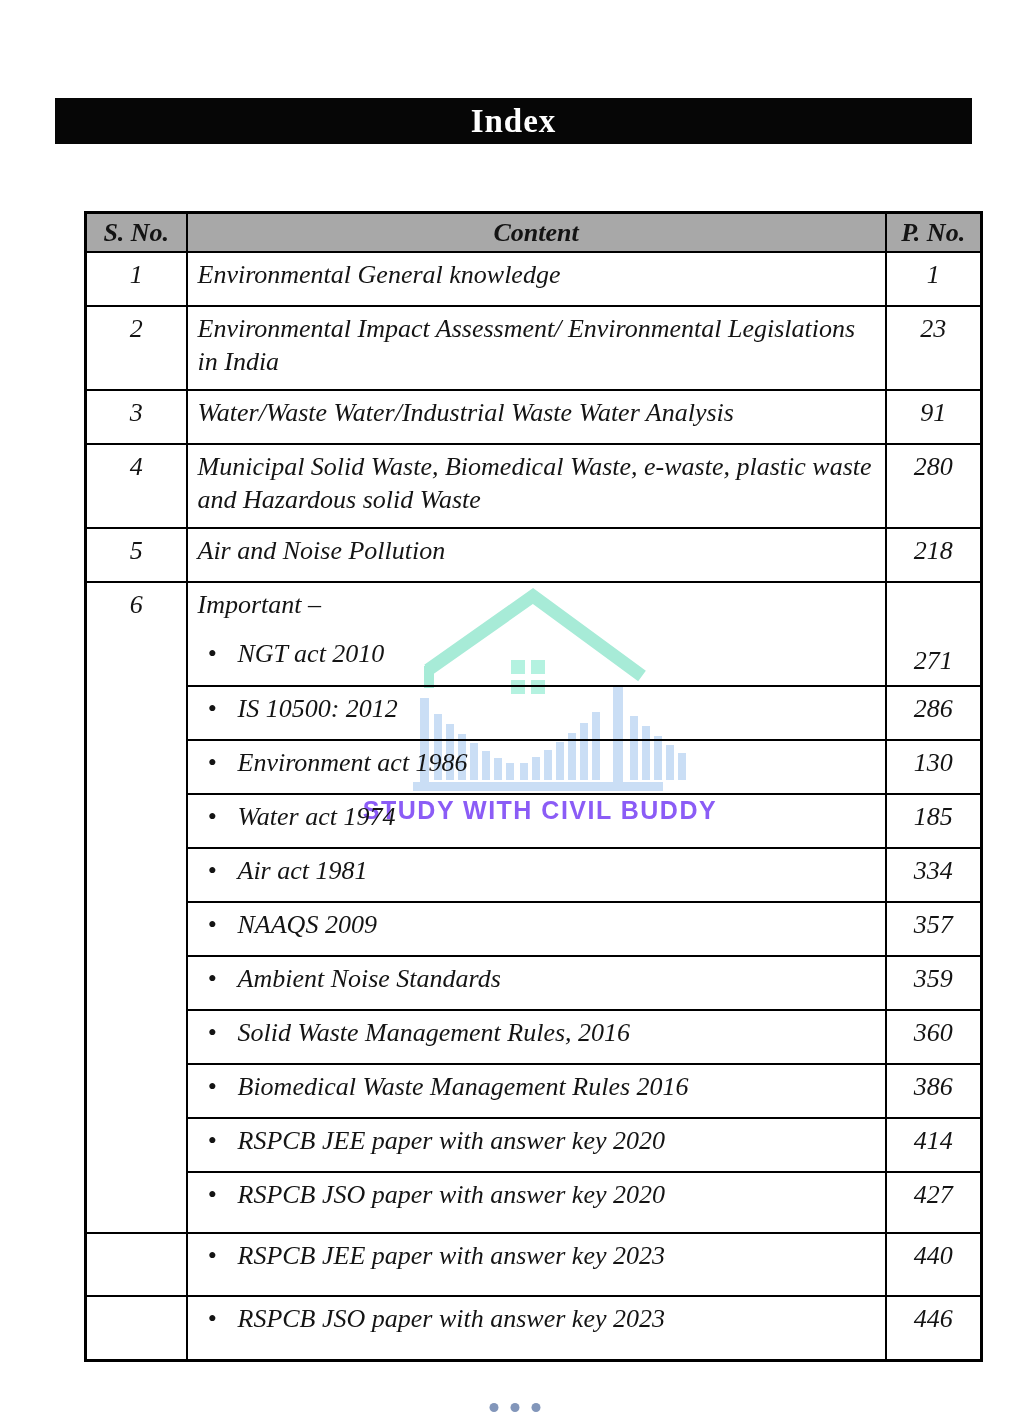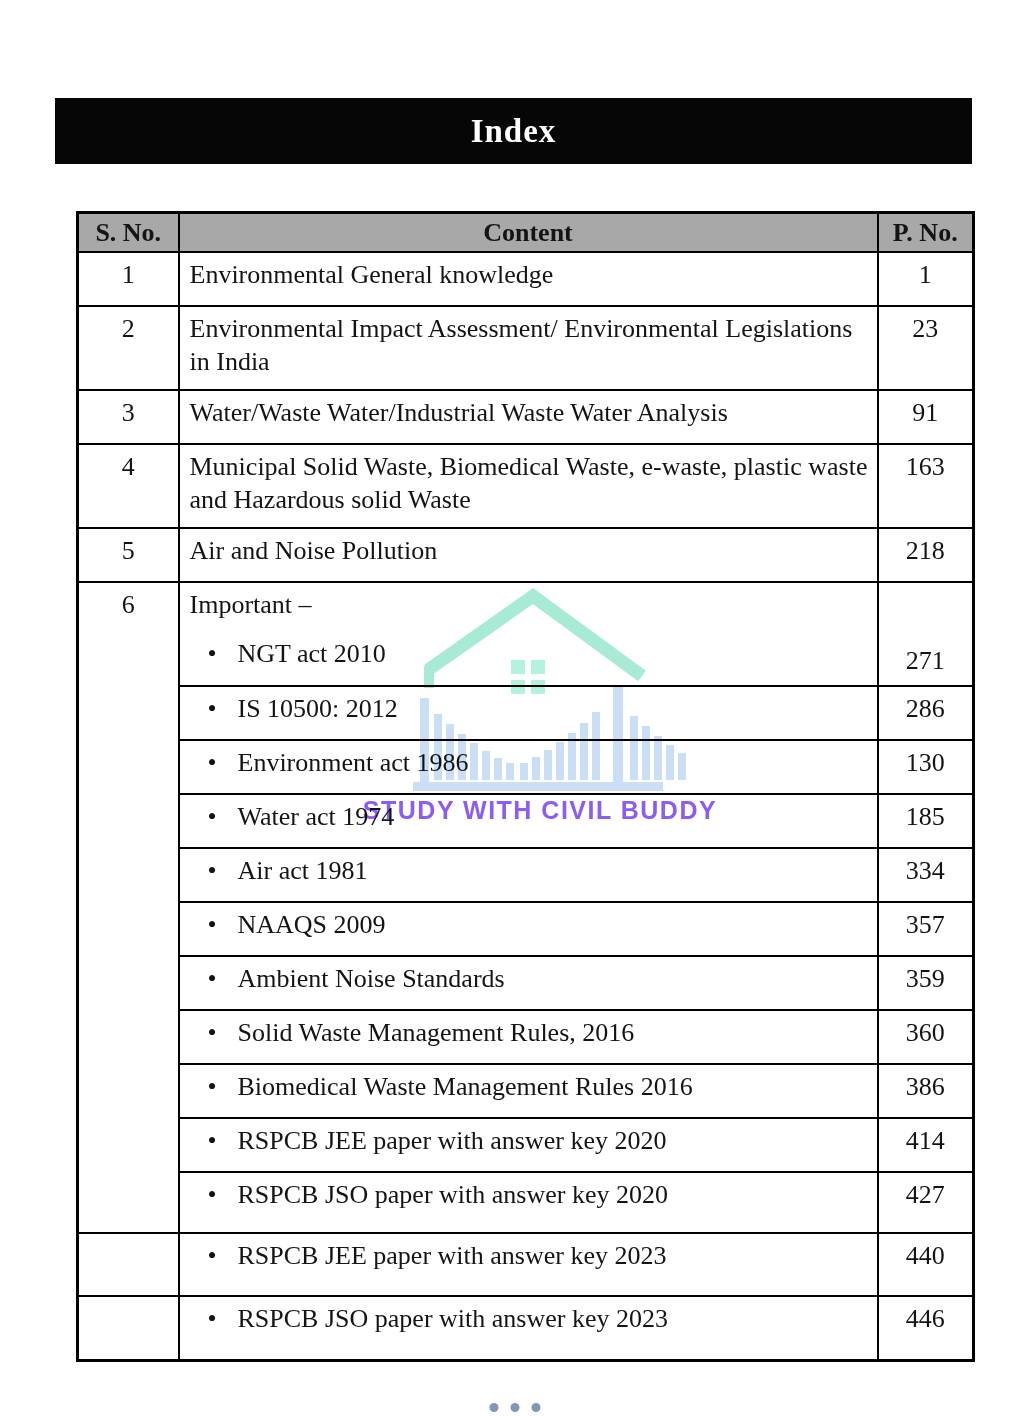--- a/index.html
+++ b/index.html
@@ -10,21 +10,21 @@
     background: #ffffff;
     font-family: "Liberation Serif", serif;
     color: #141414;
     overflow: hidden;
   }
 
   
   .banner {
     position: absolute;
     left: 55px; top: 98px;
-    width: 917px; height: 66px;
+    width: 917px; height: 46px;
     background: #060606;
     display: flex; align-items: center; justify-content: center;
     z-index: 3;
   }
   .banner-text {
     color: #ffffff;
     font-weight: bold;
     font-size: 33px;
     letter-spacing: 1px;
   }
@@ -46,27 +46,28 @@
     font-weight: bold;
     font-size: 25px;
     letter-spacing: 1.5px;
     white-space: nowrap;
     color: #8b5cf6;
   }
 
   
   .idx {
     position: absolute;
-    left: 76px; top: 211px;
+    left: 84px; top: 211px;
     width: 896px;
     border-collapse: collapse;
     table-layout: fixed;
     z-index: 2;
     background: transparent;
     border: 3px solid #000;
+    font-style: italic;
   }
   .idx th, .idx td {
     border: 2px solid #000;
     font-size: 26px;
     line-height: 33px;
     overflow: hidden;
   }
   .idx th {
     background: #a8a8a8;
     font-weight: bold;
@@ -75,21 +76,21 @@
     vertical-align: middle;
   }
   .col-sno { width: 101px; }
   .col-con { width: 699px; }
   .col-pno { width: 96px; }
 
   .idx td { vertical-align: top; background: transparent; }
   td.sno { text-align: center; padding-top: 5px; }
   td.pno { text-align: center; padding-top: 5px; }
   td.con { text-align: left; padding: 5px 8px 5px 10px; }
-  td.con.bullet { padding-left: 28px; }
+  td.con.bullet { padding-left: 20px; }
   .bl { display: inline-block; width: 30px; }
 
   td.pno.vbottom { vertical-align: bottom; padding-bottom: 8px; text-align: center; }
   td.nb-b { border-bottom: none; }
   tr.nb-t td { border-top: none; }
 
   tr.h46 td { height: 42px; }
   tr.h76 td { height: 72px; }
   tr.h43 td { height: 39px; }
   tr.h47 td { height: 43px; }
@@ -186,21 +187,21 @@
         <td class="pno">23</td>
       </tr>
       <tr class="h46">
         <td class="sno">3</td>
         <td class="con">Water/Waste Water/Industrial Waste Water Analysis</td>
         <td class="pno">91</td>
       </tr>
       <tr class="h76">
         <td class="sno">4</td>
         <td class="con">Municipal Solid Waste, Biomedical Waste, e-waste, plastic waste and Hazardous solid Waste</td>
-        <td class="pno">163</td>
+        <td class="pno">280</td>
       </tr>
       <tr class="h46">
         <td class="sno">5</td>
         <td class="con">Air and Noise Pollution</td>
         <td class="pno">218</td>
       </tr>
 
       <tr class="h43">
         <td class="sno" rowspan="12">6</td>
         <td class="con nb-b">Important –</td>

